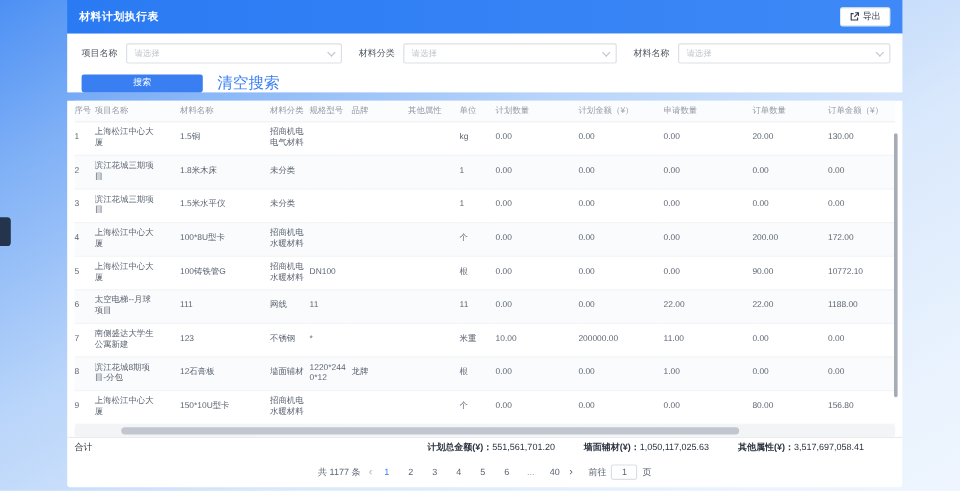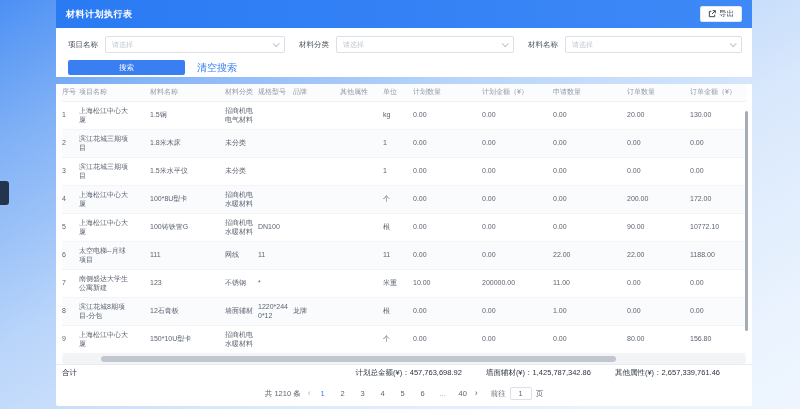--- a/index.html
+++ b/index.html
@@ -29,23 +29,23 @@
   .flabel { font-size:7.5px; color:#4d5560; margin-right:7px; white-space:nowrap; }
   .select { height:17px; border:1px solid #dcdfe6; border-radius:2px; background:#fff;
     display:flex; align-items:center; justify-content:space-between; padding:0 6px; cursor:pointer; }
   .field:nth-child(1) .select { width:180px; }
   .field:nth-child(2) .select { width:178px; }
   .field:nth-child(3) .select { width:177px; }
   .placeholder { font-size:7px; color:#bfc6cf; }
   .chev { width:5px; height:5px; border-right:1px solid #c0c4cc; border-bottom:1px solid #c0c4cc;
     transform:rotate(45deg) translateY(-1px); }
   .btn-row { display:flex; align-items:center; margin-top:7px; }
-  .search-btn { width:117px; height:15px; background:#3a7ff2; border:none; border-radius:2px;
+  .search-btn { width:101px; height:15px; background:#3a7ff2; border:none; border-radius:2px;
     color:#fff; font-size:7.5px; cursor:pointer; font-family:inherit; }
-  .clear-link { margin-left:12px; color:#3a7ff2; font-size:10px; cursor:pointer; }
+  .clear-link { margin-left:12px; color:#3a7ff2; font-size:13px; cursor:pointer; }
 
   .blue-gap { height:7px; }
 
   
   .table-card { background:#fff; position:relative; border-radius:0 0 2px 2px; }
   table { width:684px; margin:0 6px; border-collapse:collapse; table-layout:fixed; }
   th { font-size:7px; font-weight:normal; color:#949aa6; text-align:left; height:17px;
     background:#fbfcfd; border-bottom:1px solid #eef0f4; white-space:nowrap; overflow:visible; padding:0 3px 0 0; }
   td { font-size:7px; color:#5c6472; padding:4px 3px 4px 0; line-height:9.5px;
     border-bottom:1px solid #f2f4f7; height:17px; vertical-align:middle; }
@@ -58,21 +58,21 @@
   .vscroll { position:absolute; right:4px; top:27px; width:3px; height:220px;
     background:#a6acb6; border-radius:2px; cursor:pointer; }
   .hscroll { height:10px; margin:0 6px; position:relative; background:#f3f4f6; border-radius:3px; }
   .hscroll .thumb { position:absolute; left:39px; top:2px; width:515px; height:6px;
     background:#c2c7cf; border-radius:3px; cursor:pointer; }
 
   
   .summary-row { border-top:1px solid #e8ebf0; height:18px; display:flex; align-items:center;
     padding:0 6px; font-size:7.5px; color:#2d3440; }
   .summary-items { margin-left:auto; display:flex; gap:24px; padding-right:26px; }
-  .summary-item .s-label { font-weight:normal; }
+  .summary-item .s-label { font-weight:bold; }
   .summary-item .s-value { font-weight:normal; color:#2d3440; }
 
   
   .pagination { height:24px; display:flex; align-items:center; justify-content:center;
     font-size:7.5px; color:#5c6472; gap:7px; }
   .pg-arrow { color:#aab0ba; cursor:pointer; font-size:9px; line-height:1; }
   .pg-arrow.next { color:#5c6472; }
   .pg-page { min-width:10px; text-align:center; cursor:pointer; }
   .pg-page.active { color:#3a7ff2; }
   .pg-ellipsis { color:#9aa0aa; }
@@ -305,28 +305,28 @@
     </table>
 
     <div class="vscroll"></div>
     <div class="hscroll">
       <div class="thumb"></div>
     </div>
 
     <div class="summary-row">
       <span>合计</span>
       <div class="summary-items" id="summary-items">
-          <span class="summary-item"><span class="s-label">计划总金额(¥)：</span><span class="s-value">457,763,698.92</span></span>
-          <span class="summary-item"><span class="s-label">墙面辅材(¥)：</span><span class="s-value">1,425,787,342.86</span></span>
-          <span class="summary-item"><span class="s-label">其他属性(¥)：</span><span class="s-value">2,657,339,761.46</span></span>
+          <span class="summary-item"><span class="s-label">计划总金额(¥)：</span><span class="s-value">551,561,701.20</span></span>
+          <span class="summary-item"><span class="s-label">墙面辅材(¥)：</span><span class="s-value">1,050,117,025.63</span></span>
+          <span class="summary-item"><span class="s-label">其他属性(¥)：</span><span class="s-value">3,517,697,058.41</span></span>
         </div>
     </div>
 
     <div class="pagination">
-      <span>共 1210 条</span>
+      <span>共 1177 条</span>
       <span class="pg-arrow">‹</span>
       <span id="pg-pages" style="display:flex;gap:10px;">
           <span class="pg-page active">1</span>
           <span class="pg-page">2</span>
           <span class="pg-page">3</span>
           <span class="pg-page">4</span>
           <span class="pg-page">5</span>
           <span class="pg-page">6</span>
           <span class="pg-page pg-ellipsis">...</span>
           <span class="pg-page">40</span>

